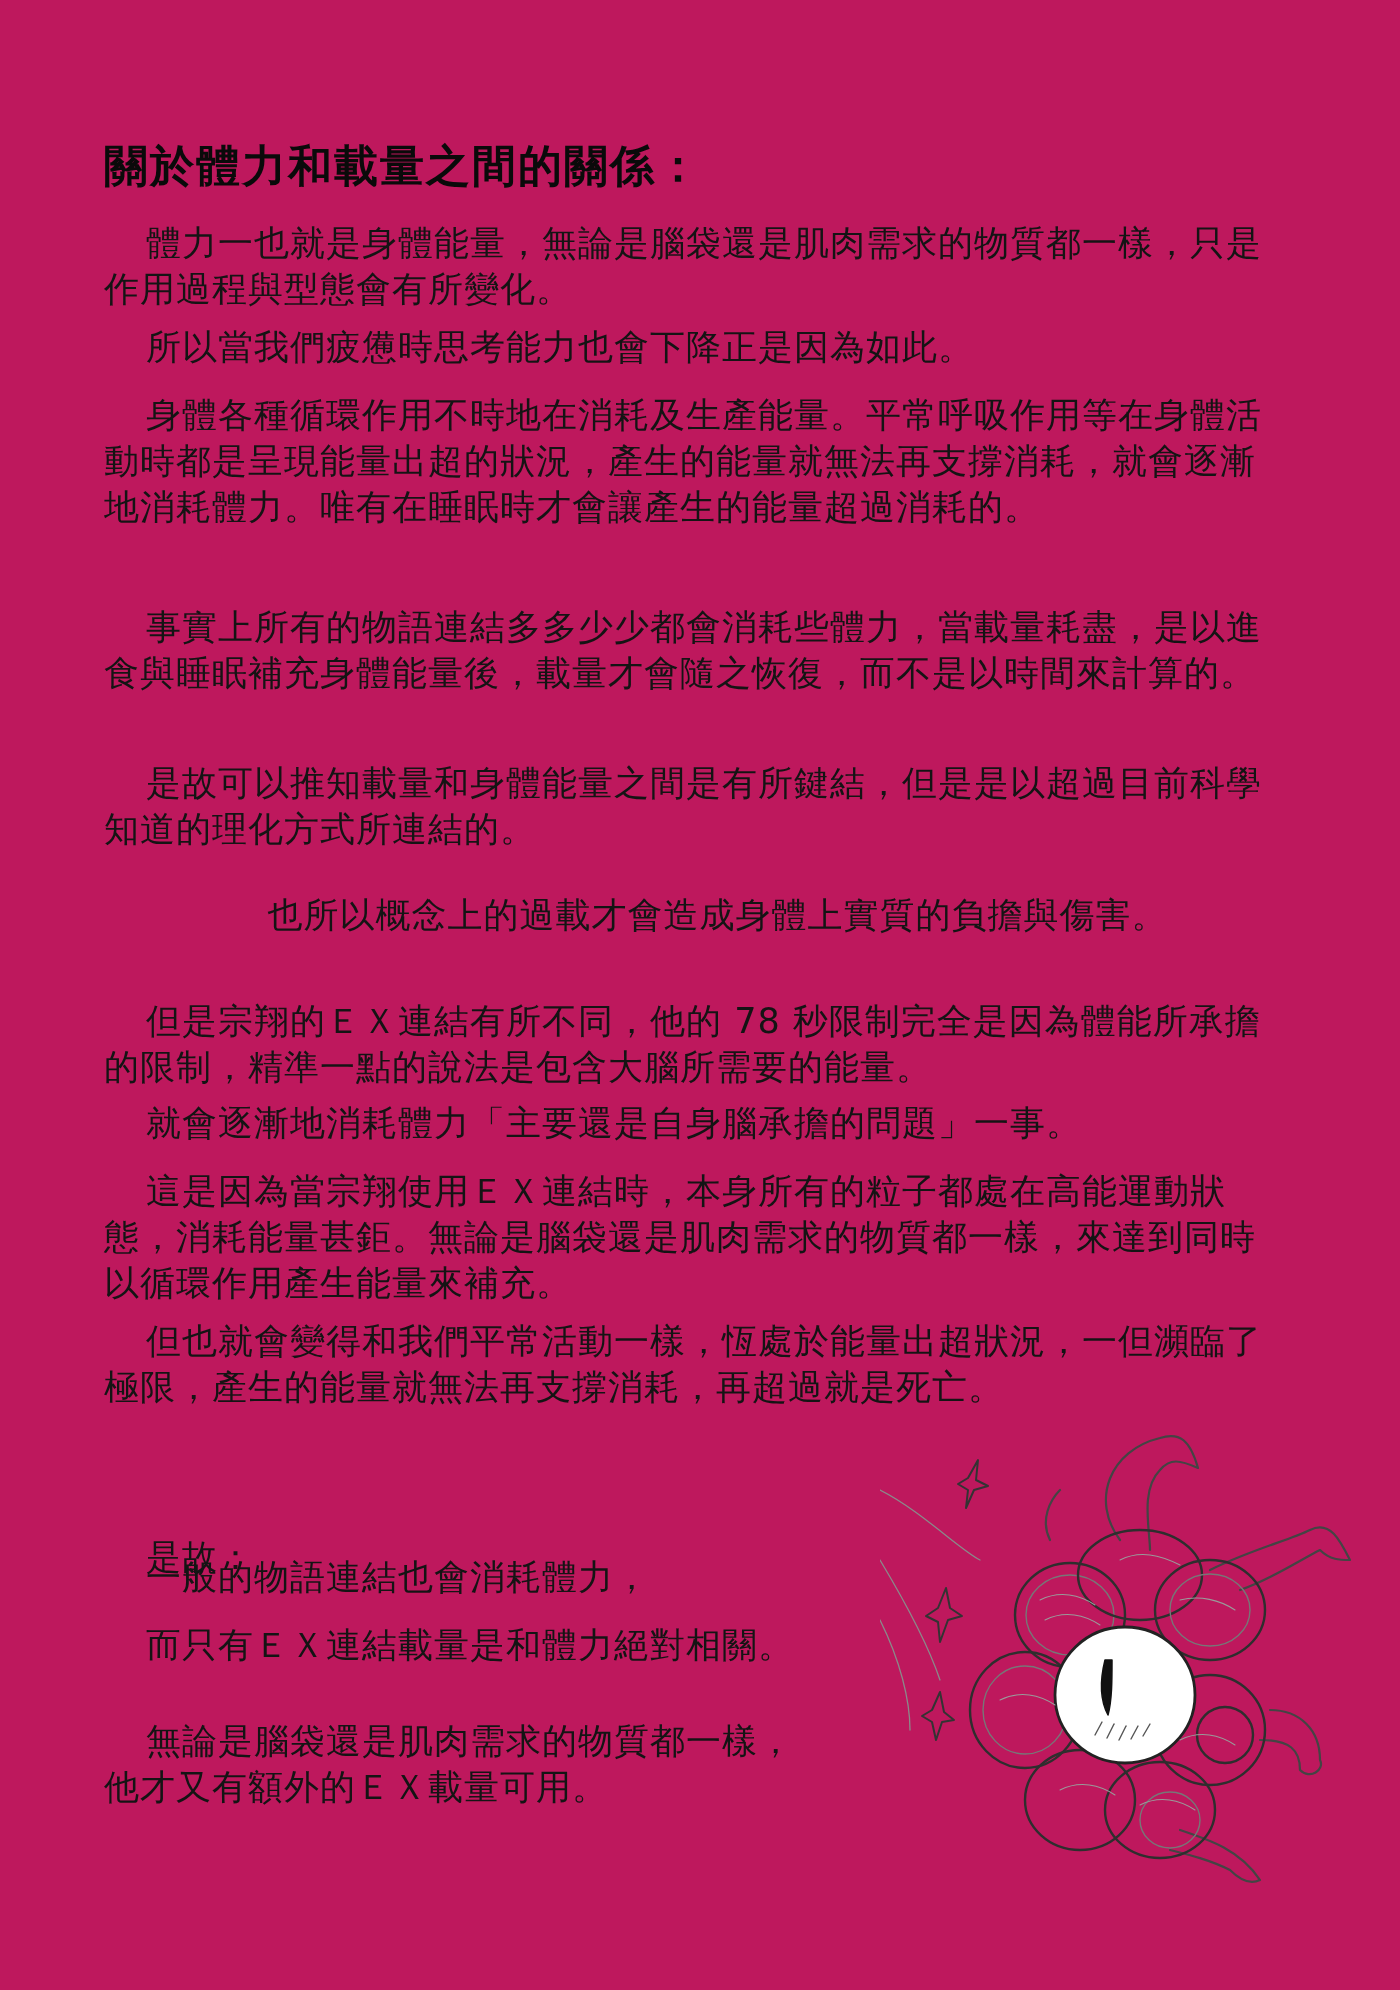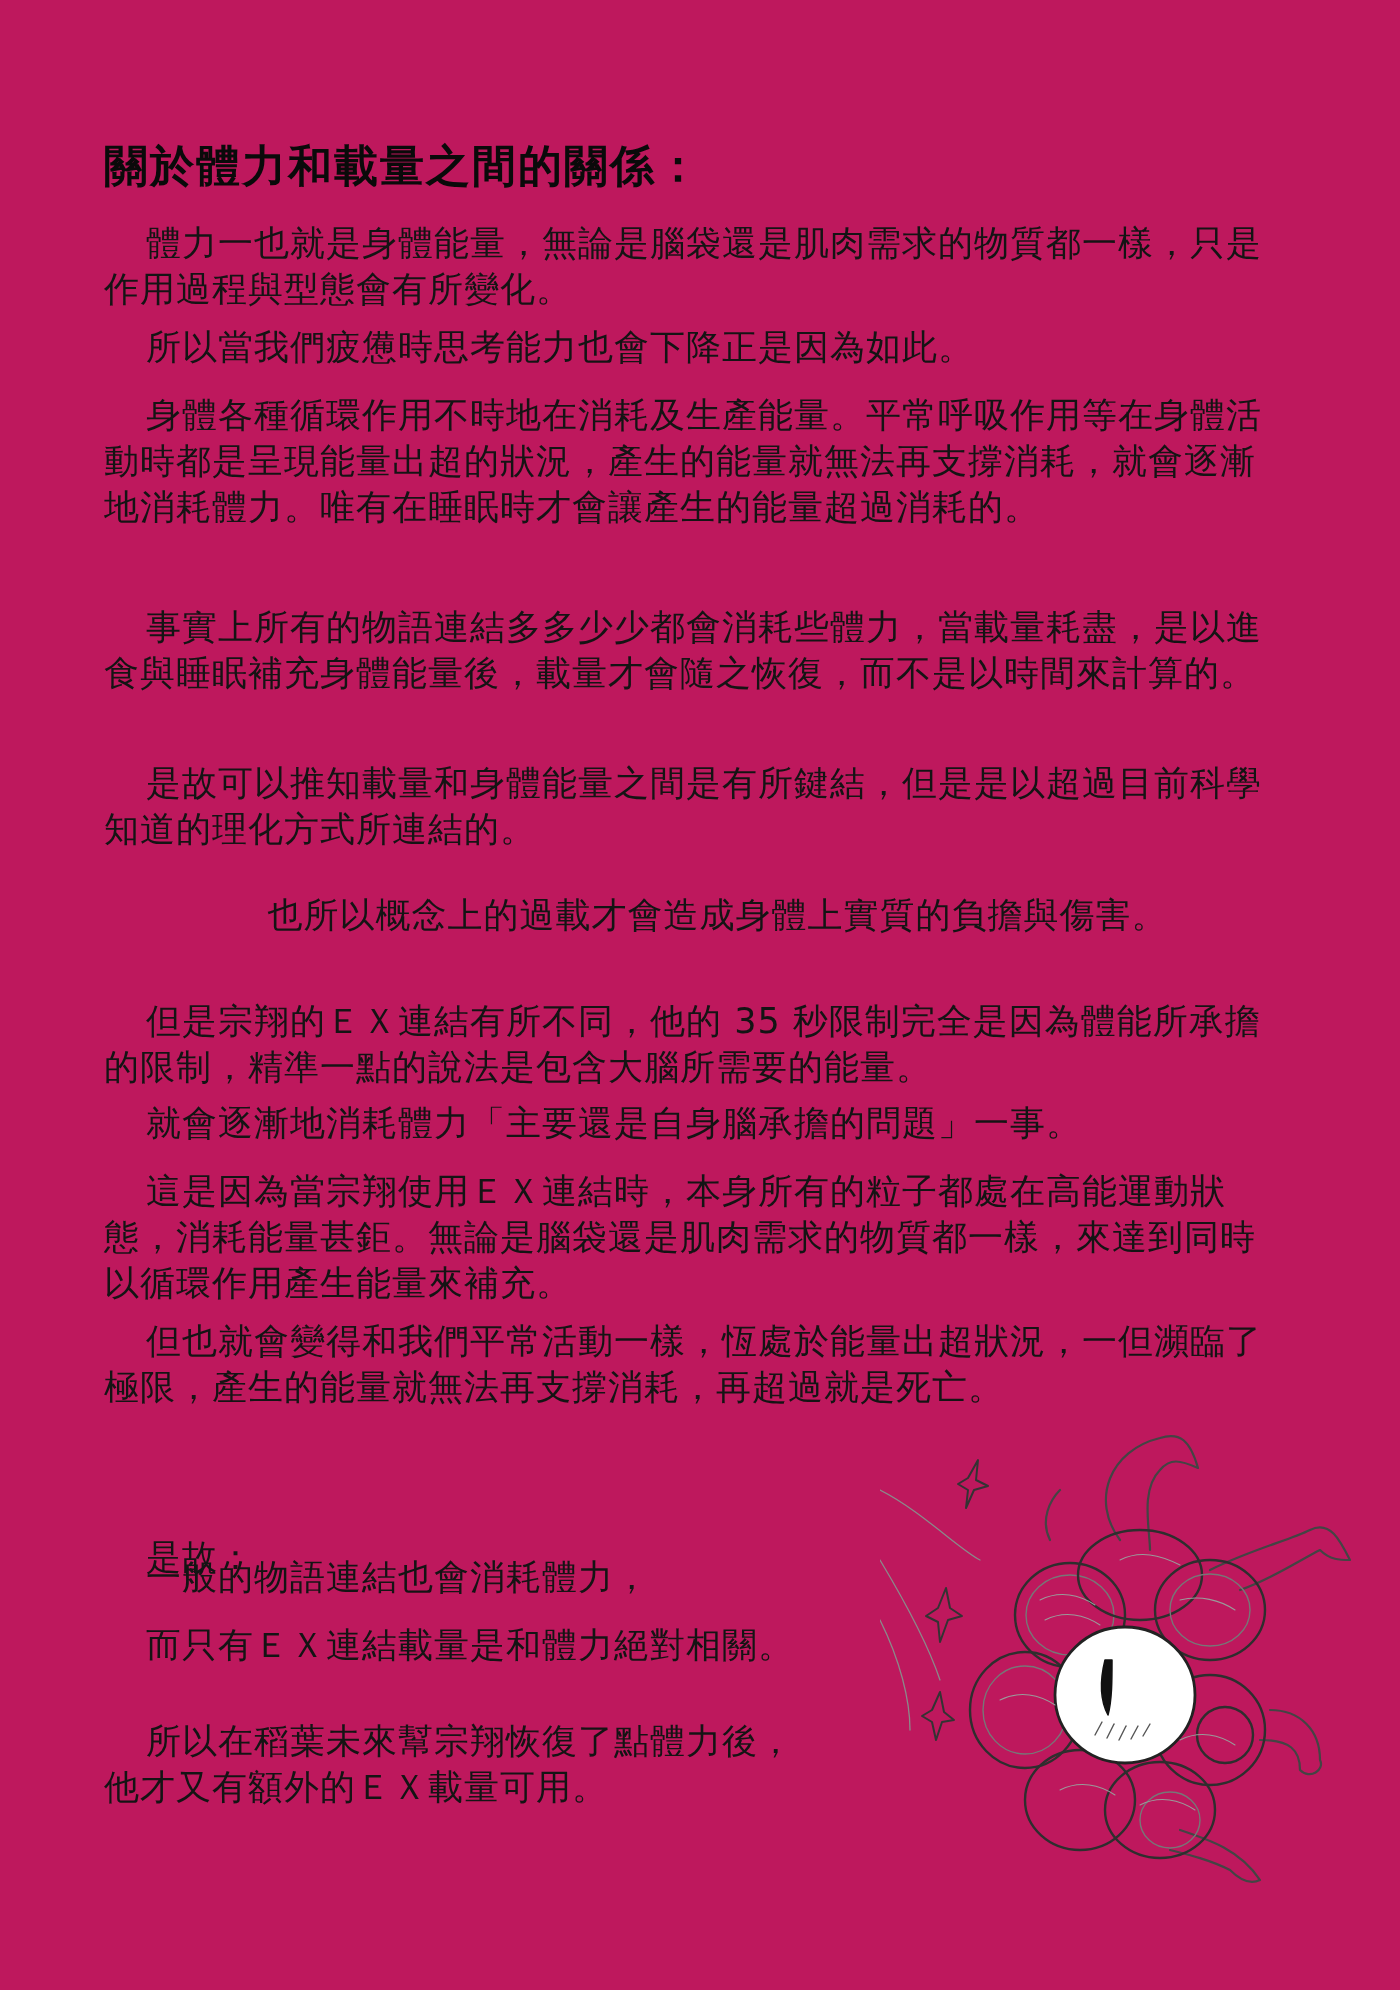--- a/index.html
+++ b/index.html
@@ -74,29 +74,29 @@
 <div class="page">
 
   <div class="title">關於體力和載量之間的關係：</div>
 
   <p class="para p1" style="margin:0">體力一也就是身體能量，無論是腦袋還是肌肉需求的物質都一樣，只是作用過程與型態會有所變化。</p>
   <p class="para p2" style="margin:0">所以當我們疲憊時思考能力也會下降正是因為如此。</p>
   <p class="para p3" style="margin:0">身體各種循環作用不時地在消耗及生產能量。平常呼吸作用等在身體活動時都是呈現能量出超的狀況，產生的能量就無法再支撐消耗，就會逐漸地消耗體力。唯有在睡眠時才會讓產生的能量超過消耗的。</p>
   <p class="para p4" style="margin:0">事實上所有的物語連結多多少少都會消耗些體力，當載量耗盡，是以進食與睡眠補充身體能量後，載量才會隨之恢復，而不是以時間來計算的。</p>
   <p class="para p5" style="margin:0">是故可以推知載量和身體能量之間是有所鍵結，但是是以超過目前科學知道的理化方式所連結的。</p>
   <p class="para p6" style="margin:0">也所以概念上的過載才會造成身體上實質的負擔與傷害。</p>
-  <p class="para p7" style="margin:0">但是宗翔的ＥＸ連結有所不同，他的 35 秒限制完全是因為體能所承擔的限制，精準一點的說法是包含大腦所需要的能量。</p>
+  <p class="para p7" style="margin:0">但是宗翔的ＥＸ連結有所不同，他的 78 秒限制完全是因為體能所承擔的限制，精準一點的說法是包含大腦所需要的能量。</p>
   <p class="para p8" style="margin:0">就會逐漸地消耗體力「主要還是自身腦承擔的問題」一事。</p>
   <p class="para p9" style="margin:0">這是因為當宗翔使用ＥＸ連結時，本身所有的粒子都處在高能運動狀態，消耗能量甚鉅。無論是腦袋還是肌肉需求的物質都一樣，來達到同時以循環作用產生能量來補充。</p>
   <p class="para p10" style="margin:0">但也就會變得和我們平常活動一樣，恆處於能量出超狀況，一但瀕臨了極限，產生的能量就無法再支撐消耗，再超過就是死亡。</p>
 
   <p class="para short p11" style="margin:0">是故：</p>
   <p class="para short bold p12" style="margin:0">一般的物語連結也會消耗體力，</p>
   <p class="para short bold p13" style="margin:0;width:800px">而只有ＥＸ連結載量是和體力絕對相關。</p>
-  <p class="para short p14" style="margin:0;width:710px">所以在稻葉未來幫宗翔恢復了點體力後，他才又有額外的ＥＸ載量可用。</p>
+  <p class="para short p14" style="margin:0;width:710px">無論是腦袋還是肌肉需求的物質都一樣，他才又有額外的ＥＸ載量可用。</p>
 
   <svg class="illustration" viewBox="0 0 500 520" fill="none" stroke="#3a3a3a" stroke-linecap="round" stroke-linejoin="round">
 
     <g stroke="#8a8a8a" stroke-width="1.3">
       <path d="M0 80 C40 100 80 140 100 150"></path>
       <path d="M0 150 C30 200 50 240 60 270"></path>
       <path d="M0 210 C20 250 30 290 30 320"></path>
     </g>
 
     <g stroke="#333" stroke-width="2">

